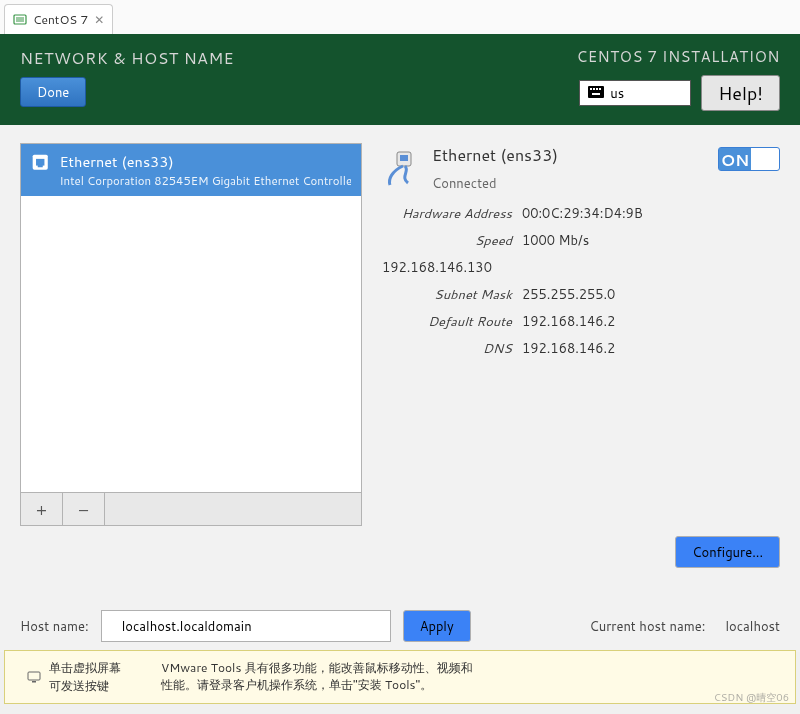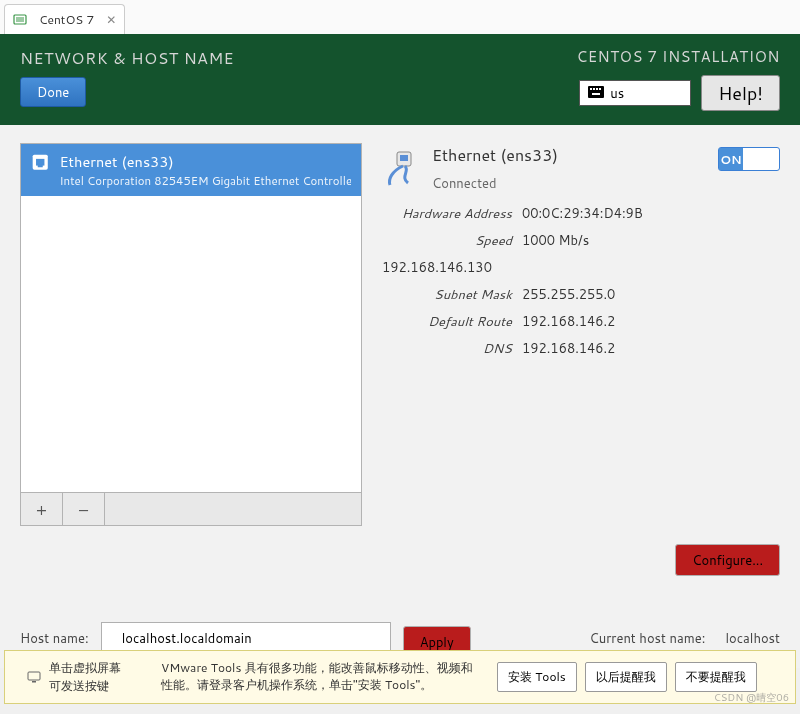--- a/index.html
+++ b/index.html
@@ -1,20 +1,20 @@
 <!DOCTYPE html>
 <html><head>
 <meta charset="utf-8">
 <style>
 * { box-sizing: border-box; font-family: "Cantarell", "Segoe UI", sans-serif; }
 body { margin: 0; padding: 0; background: #f0f0f0; width: 800px; height: 714px; overflow: hidden; position: relative; }
 
 
 .tabbar { height: 34px; background: #fafafa; display: flex; align-items: flex-end; padding-left: 4px; }
-.tab { display: inline-flex; align-items: center; gap: 12px; background: #fff; border: 1px solid #ccc; border-bottom: none; border-radius: 4px 4px 0 0; padding: 6px 8px; font-size: 12px; color: #333; }
+.tab { display: inline-flex; align-items: center; gap: 6px; background: #fff; border: 1px solid #ccc; border-bottom: none; border-radius: 4px 4px 0 0; padding: 6px 8px; font-size: 12px; color: #333; }
 .tab .tab-icon { width: 14px; height: 14px; display: inline-flex; }
 .tab .close { color: #888; font-size: 12px; cursor: pointer; }
 
 
 .header { background: #14532d; color: #fff; padding: 12px 20px 14px 20px; display: flex; justify-content: space-between; align-items: flex-start; }
 .header-left .title { font-size: 16px; font-weight: 400; letter-spacing: 0.5px; color: #d6d6d6; }
 .done-btn { margin-top: 8px; background: linear-gradient(#4a90d9,#2f73c0); border: 1px solid #1e5aa3; color: #fff; padding: 5px 16px; font-size: 13px; border-radius: 3px; cursor: pointer; }
 .header-right { text-align: right; }
 .header-right .subtitle { font-size: 15px; letter-spacing: 0.5px; color: #d6d6d6; margin-bottom: 8px; }
 .header-right .row { display: flex; gap: 10px; justify-content: flex-end; align-items: center; }
@@ -36,27 +36,27 @@
 .list-buttons { display: flex; border: 1px solid #b3b3b3; border-top: none; background: #e8e8e8; }
 .sq-btn { width: 42px; height: 32px; border: none; border-right: 1px solid #b3b3b3; background: #eaeaea; font-size: 16px; color: #555; cursor: pointer; }
 
 
 .details { flex: 1; position: relative; }
 .details-head { display: flex; align-items: center; gap: 12px; margin-bottom: 12px; }
 .details-head .big-icon { width: 38px; height: 38px; }
 .details-head .name { font-size: 16px; color: #333; }
 .details-head .status { font-size: 13px; color: #666; margin-top: 8px; }
 .toggle { position: absolute; right: 0; top: 4px; width: 62px; height: 24px; background: #fff; border: 1px solid #3a7fd5; border-radius: 3px; display: flex; align-items: center; cursor: pointer; }
-.toggle .on-lbl { background: #4a90d9; color: #fff; font-size: 12px; font-weight: bold; width: 24px; height: 100%; display: inline-flex; align-items: center; justify-content: center; }
+.toggle .on-lbl { background: #4a90d9; color: #fff; font-size: 16px; font-weight: bold; width: 32px; height: 100%; display: inline-flex; align-items: center; justify-content: center; }
 .toggle .knob { flex: 1; }
 .kv { display: flex; font-size: 13px; color: #444; margin: 9px 0; }
 .kv .k { width: 140px; text-align: right; padding-right: 10px; color: #404040; font-style: italic; }
 .kv .v { color: #333; }
 .configure-row { display: flex; justify-content: flex-end; margin-top: 10px; }
-.gen-btn { background: #b91c1c; border: 1px solid #b0b0b0; padding: 6px 16px; font-size: 13px; border-radius: 3px; cursor: pointer; margin-top: 8px; }
+.gen-btn { background: #3b82f6; border: 1px solid #b0b0b0; padding: 6px 16px; font-size: 13px; border-radius: 3px; cursor: pointer; }
 
 
 .hostname-row { display: flex; align-items: center; gap: 12px; margin-top: 42px; font-size: 13px; color: #444; }
 .hostname-row input { border: 1px solid #b0b0b0; padding: 6px 20px; font-size: 13px; width: 290px; }
 .spacer { flex: 1; }
 
 
 .vm-bar { position: absolute; left: 4px; right: 4px; bottom: 10px; background: #fffbe6; border: 1px solid #d9d07a; padding: 8px 22px; display: flex; align-items: center; gap: 16px; font-size: 12px; color: #333; }
 .vm-left { display: flex; align-items: center; gap: 8px; width: 118px; }
 .vm-left .mini-icon { width: 14px; height: 14px; }
@@ -198,19 +198,14 @@
     <span class="mini-icon">
       <svg viewBox="0 0 14 14">
           <rect x="1" y="2" width="12" height="8" rx="1" fill="none" stroke="#666"></rect>
           <rect x="5" y="11" width="4" height="1.5" fill="#666"></rect>
         </svg>
     </span>
     <span style="white-space:pre-line;">单击虚拟屏幕
 可发送按键</span>
   </div>
   <div class="vm-msg">VMware Tools 具有很多功能，能改善鼠标移动性、视频和性能。请登录客户机操作系统，单击"安装 Tools"。</div>
-  <div class="vm-btns">
-    <button class="vm-btn">安装 Tools</button>
-    <button class="vm-btn">以后提醒我</button>
-    <button class="vm-btn">不要提醒我</button>
-  </div>
   <div class="watermark">CSDN @晴空06</div>
 </div>
 
 </body></html>

